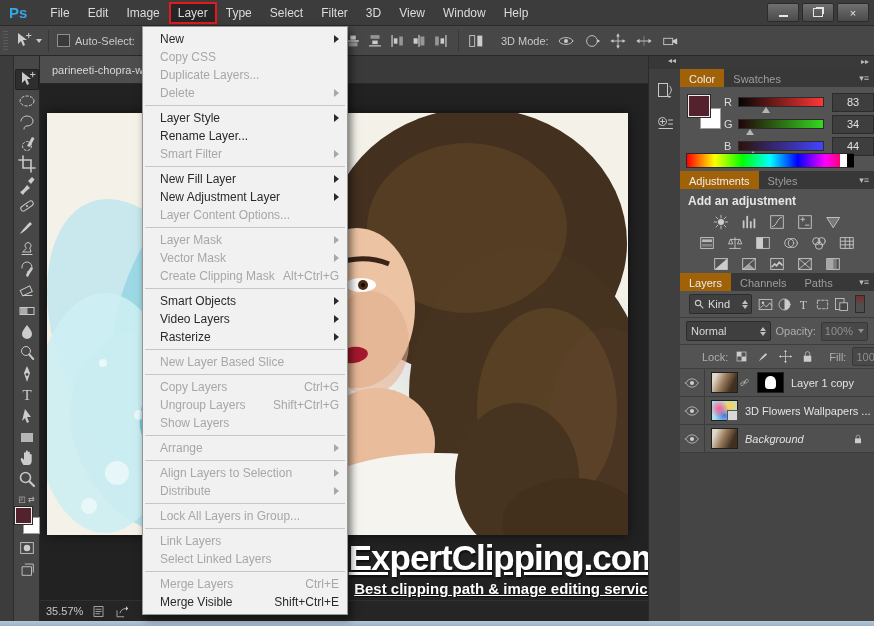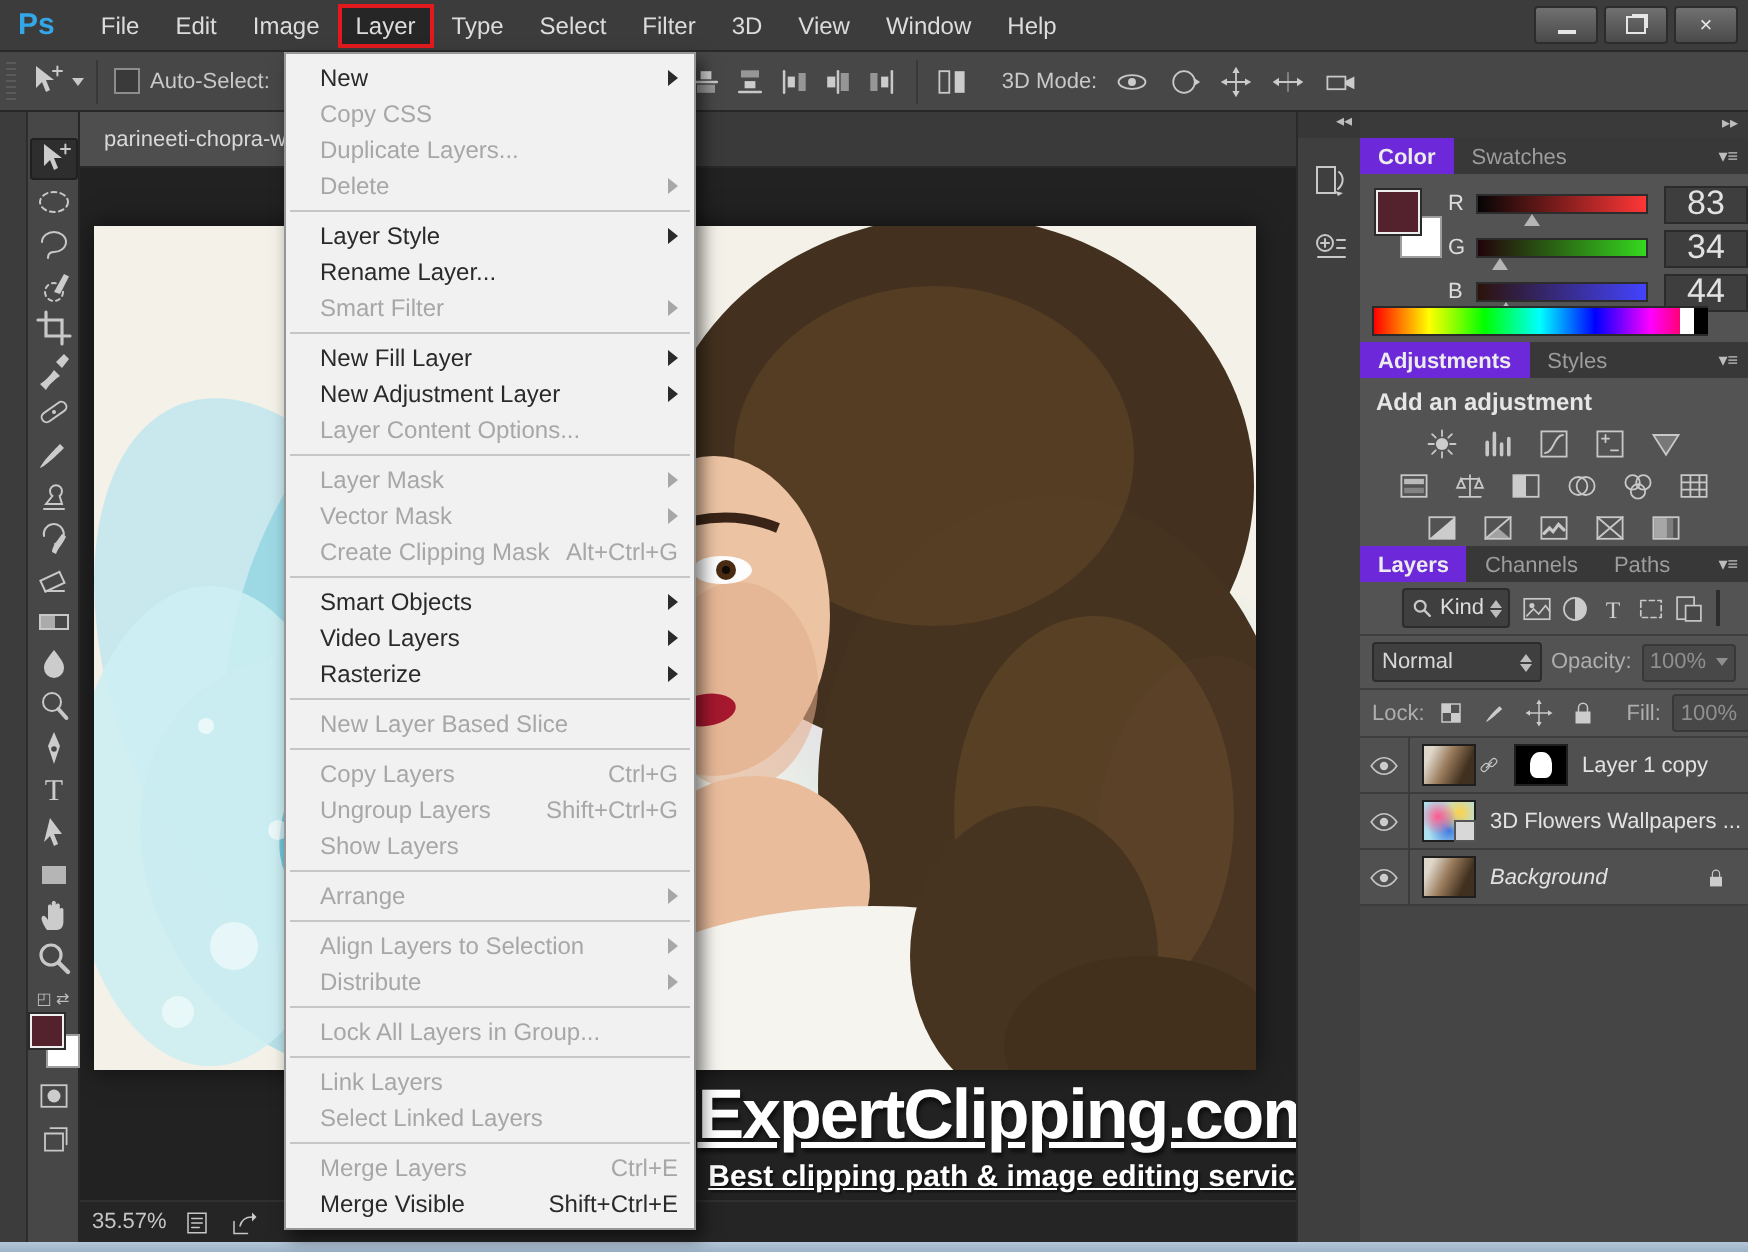--- a/index.html
+++ b/index.html
@@ -53,60 +53,60 @@
   
   .dockstrip{position:absolute;left:648px;top:56px;width:32px;height:565px;background:#3f3f3f;border-left:1px solid #2a2a2a;
              box-sizing:border-box;display:flex;flex-direction:column;align-items:center;}
   .dcollapse{width:100%;height:13px;color:#bdbdbd;font-size:8px;text-align:right;padding-right:4px;box-sizing:border-box;background:#373737;}
   .dbtn{width:26px;height:26px;margin-top:8px;display:flex;align-items:center;justify-content:center;border-radius:3px;}
   
   .rightcol{position:absolute;left:680px;top:56px;width:194px;height:565px;background:#454545;}
   .pcollapse{height:12px;background:#3a3a3a;color:#bdbdbd;font-size:8px;text-align:right;padding:1px 5px 0 0;}
   .ptabs{height:18px;background:#383838;display:flex;align-items:stretch;font-size:11px;color:#9d9d9d;}
   .ptab{padding:2px 9px 0;display:flex;align-items:center;}
-  .ptab.active{background:#6d28d9;color:#ececec;font-weight:bold;}
+  .ptab.active{background:#a16207;color:#ececec;font-weight:normal;}
   .pmenu{margin-left:auto;display:flex;align-items:center;gap:1px;color:#bdbdbd;font-size:9px;padding-right:5px;}
   .pbody{background:#535353;}
   
   .colorbody{height:84px;position:relative;}
   .cfg{position:absolute;left:8px;top:8px;}
   .cfgsw{position:absolute;left:0;top:0;width:20px;height:20px;border:1px solid #ededed;box-shadow:0 0 0 1px #2b2b2b;}
   .cbgsw{position:absolute;left:12px;top:13px;width:19px;height:19px;background:#fff;border:1px solid #9d9d9d;}
   .chrow{position:absolute;left:44px;height:18px;display:flex;align-items:center;}
   .chlabel{width:14px;color:#dcdcdc;font-size:11px;}
   .chtrack{position:relative;width:84px;height:8px;border:1px solid #2c2c2c;}
   .chthumb{position:absolute;top:9px;width:0;height:0;border-left:4px solid transparent;border-right:4px solid transparent;border-bottom:6px solid #b5b5b5;transform:translateX(-4px);}
   .chval{margin-left:8px;width:40px;height:17px;background:#3e3e3e;border:1px solid #2b2b2b;color:#e2e2e2;
-         font-size:17px;display:flex;align-items:center;justify-content:center;}
+         font-size:11px;display:flex;align-items:center;justify-content:center;}
   .spectrum{position:absolute;left:6px;top:66px;width:166px;height:13px;border:1px solid #2a2a2a;
             background:linear-gradient(to right,#f00,#ff0,#0f0,#0ff,#00f,#f0f,#f00);}
   .spectrum .wcell{position:absolute;right:6px;top:0;width:7px;height:13px;background:#fff;}
   .spectrum .kcell{position:absolute;right:-1px;top:0;width:7px;height:13px;background:#000;}
   
   .adjbody{height:82px;padding-top:2px;}
   .adjhead{color:#e6e6e6;font-weight:bold;font-size:12px;margin:3px 0 4px 8px;}
   .adjrow{display:flex;justify-content:center;gap:7px;margin-bottom:2px;}
   .adjbtn{width:21px;height:19px;display:flex;align-items:center;justify-content:center;}
   
-  .lfilter{height:26px;display:flex;align-items:center;padding:0 21px;gap:4px;border-bottom:1px solid #3e3e3e;}
+  .lfilter{height:26px;display:flex;align-items:center;padding:0 9px;gap:4px;border-bottom:1px solid #3e3e3e;}
   .kindbox{width:64px;height:18px;background:#3f3f3f;border:1px solid #2c2c2c;border-radius:2px;display:flex;
            align-items:center;gap:3px;padding:0 3px;color:#dcdcdc;font-size:11px;}
   .updown{display:flex;flex-direction:column;gap:1px;margin-left:auto;}
   .updown i{width:0;height:0;border-left:3px solid transparent;border-right:3px solid transparent;}
   .updown .u{border-bottom:4px solid #bdbdbd;}
   .updown .d{border-top:4px solid #bdbdbd;}
   .fbtn{width:19px;height:18px;display:flex;align-items:center;justify-content:center;}
   .fswitch{margin-left:auto;width:9px;height:16px;background:linear-gradient(#7b2d2d,#4f4f4f 55%);border:1px solid #2c2c2c;}
   .lblend{height:26px;display:flex;align-items:center;padding:0 6px;gap:5px;border-bottom:1px solid #3e3e3e;color:#aeaeae;font-size:11px;}
   .selbox{width:90px;height:18px;background:#3f3f3f;border:1px solid #2c2c2c;border-radius:2px;display:flex;
           align-items:center;padding:0 4px;color:#d8d8d8;font-size:11px;}
   .valbox{width:42px;height:17px;background:#484848;border:1px solid #383838;border-radius:2px;display:flex;
           align-items:center;justify-content:flex-end;gap:3px;padding:0 3px;color:#8f8f8f;font-size:11px;}
   .valbox .dda{border-top-color:#8f8f8f;}
-  .llock{height:23px;display:flex;align-items:center;padding:0 6px;gap:6px;border-bottom:1px solid #3e3e3e;color:#aeaeae;font-size:11px;}
+  .llock{height:23px;display:flex;align-items:center;padding:0 22px;gap:6px;border-bottom:1px solid #3e3e3e;color:#aeaeae;font-size:11px;}
   .lrows{background:#494949;}
   .lrow{height:27px;display:flex;align-items:center;background:#505050;border-bottom:1px solid #3c3c3c;font-size:11px;color:#e2e2e2;}
   .eyecell{width:24px;align-self:stretch;border-right:1px solid #3c3c3c;display:flex;align-items:center;justify-content:center;}
   .thumb{width:25px;height:19px;border:1px solid #1f1f1f;margin-left:6px;position:relative;flex:none;}
   .thumb.portrait{background:linear-gradient(115deg,#ded7ca 15%,#9a7b5c 45%,#40301f 78%);}
   .thumb.flowers{background:radial-gradient(circle at 28% 38%,#ff5a8a,rgba(0,0,0,0) 42%),radial-gradient(circle at 72% 28%,#ffd24a,rgba(0,0,0,0) 45%),radial-gradient(circle at 50% 75%,#3f7ae0,rgba(0,0,0,0) 55%),#aee2ef;}
   .thumb.mask{background:#000;}
   .thumb.mask::after{content:"";position:absolute;left:7px;top:3px;width:11px;height:13px;background:#fff;border-radius:45% 45% 30% 30%;}
   .sobadge{position:absolute;right:-1px;bottom:-1px;width:9px;height:9px;background:#d8d8d8;border:1px solid #555;}
   .lname{margin-left:7px;white-space:nowrap;overflow:hidden;}

